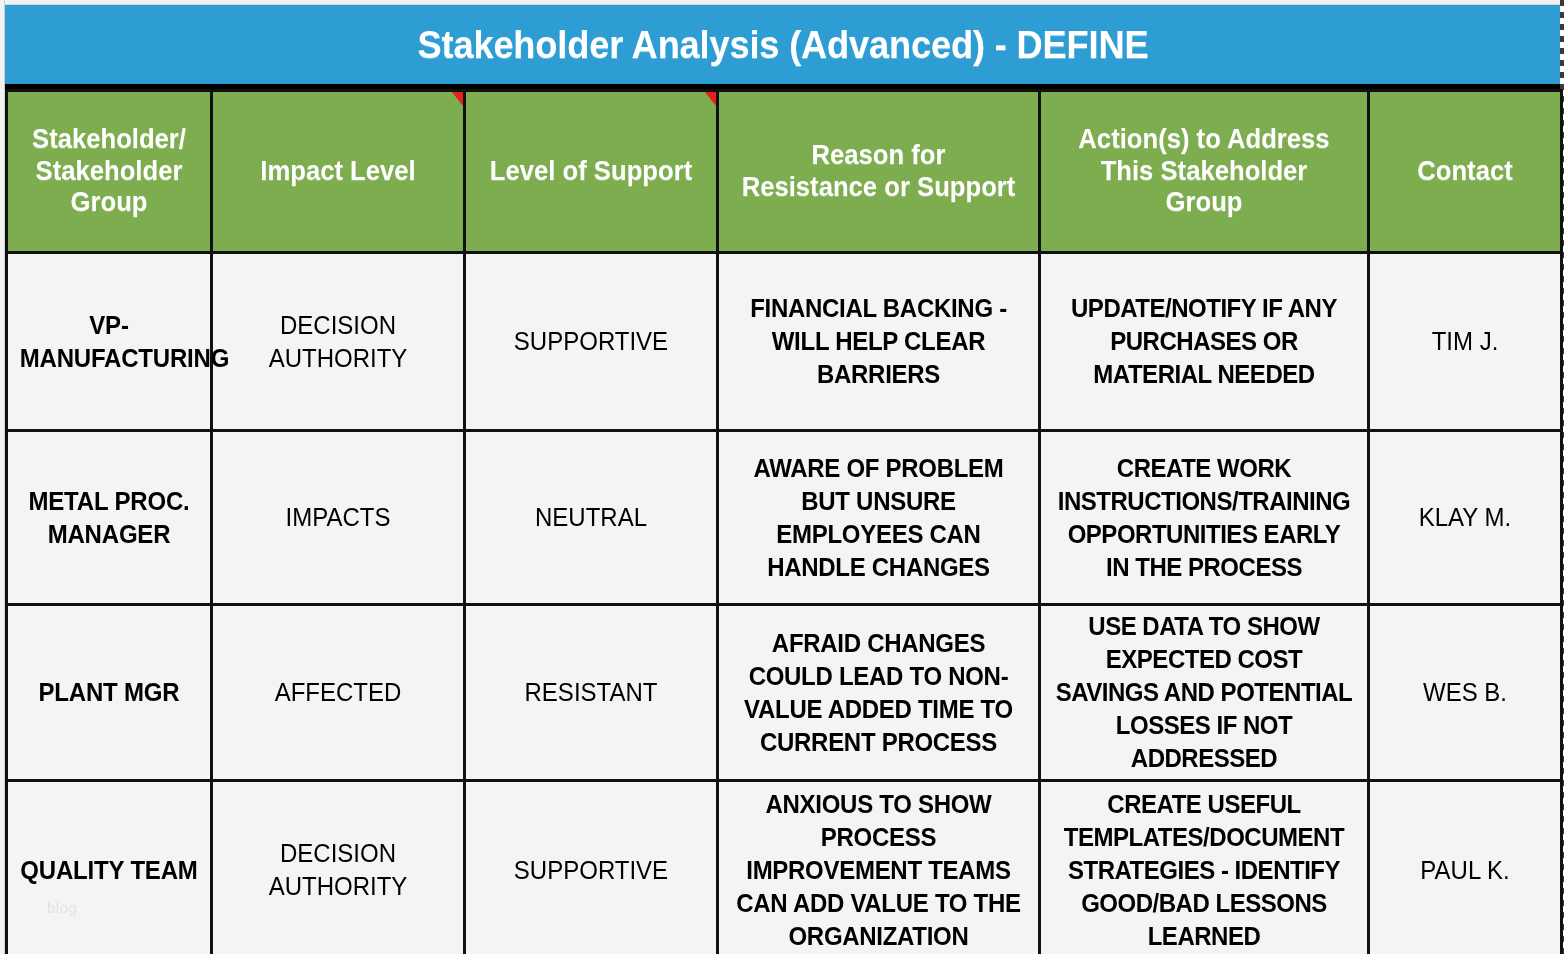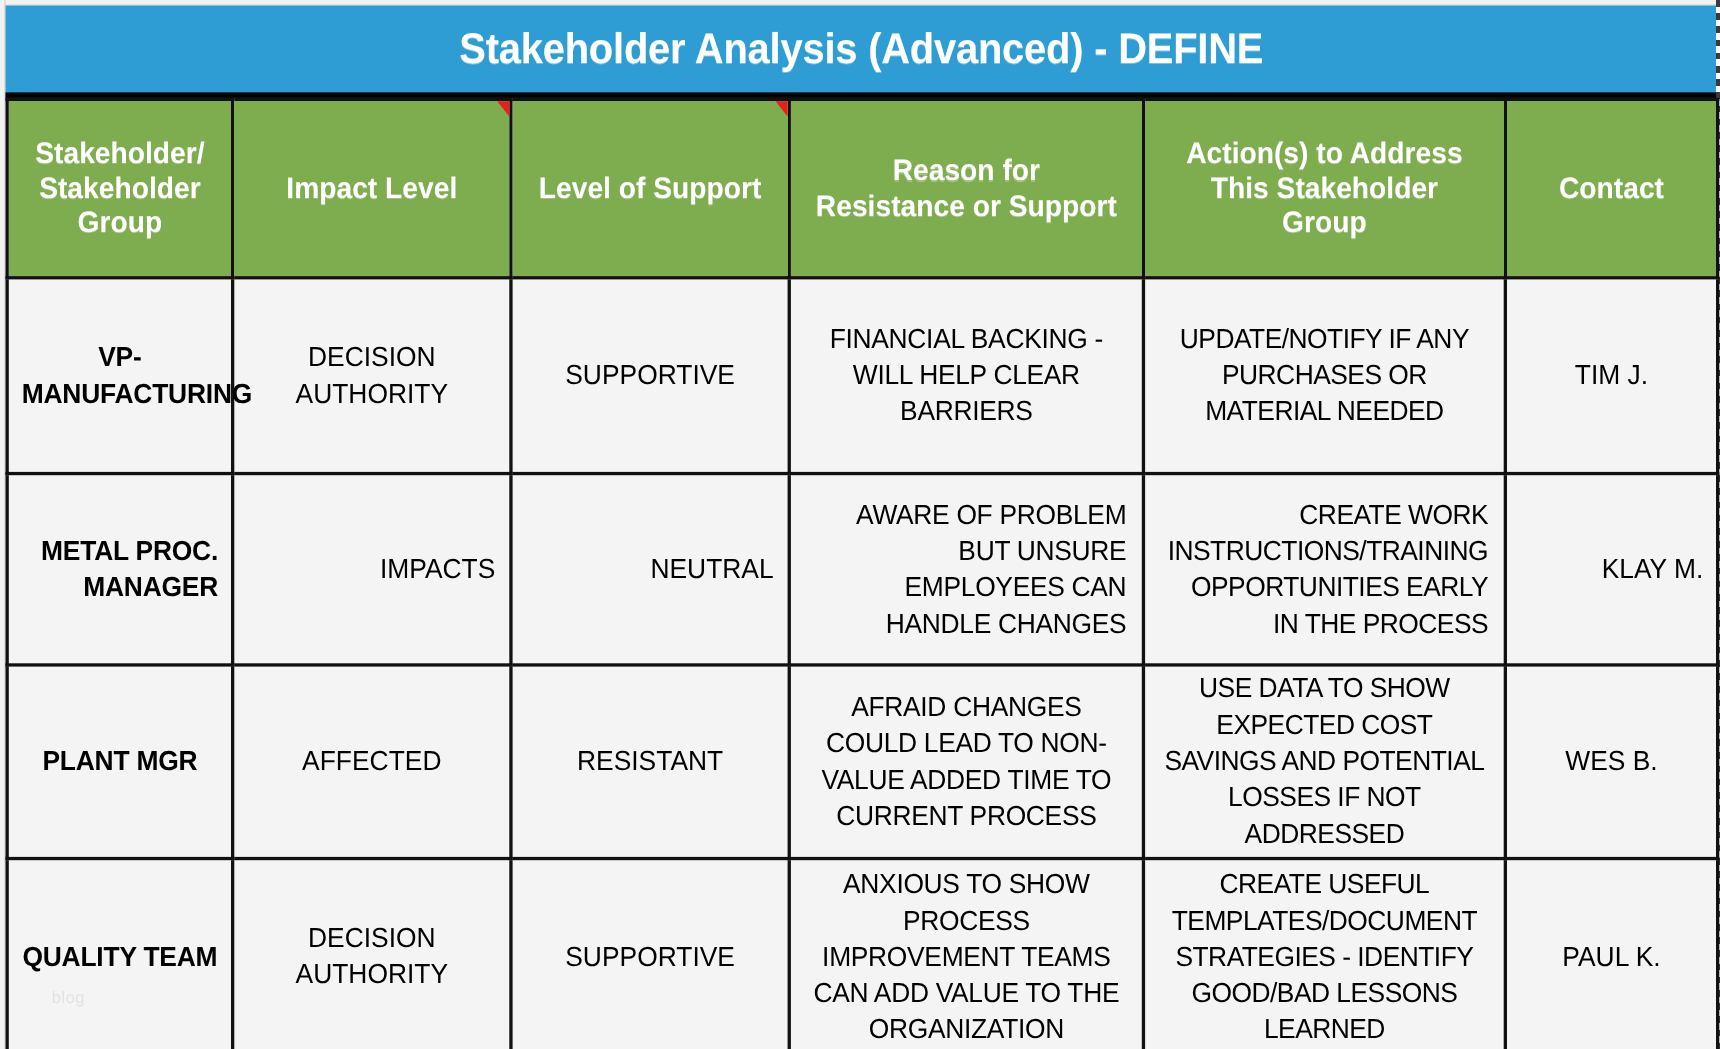--- a/index.html
+++ b/index.html
@@ -139,36 +139,36 @@
     font-size: 24px;
     letter-spacing: -0.2px;
   }
   td.c-impact,
   td.c-support,
   td.c-contact {
     font-weight: normal;
   }
   td.c-reason,
   td.c-action {
-    font-weight: normal;
+    font-weight: bold;
     letter-spacing: -0.3px;
   }
   td.c-action {
     letter-spacing: -0.5px;
     margin-top: 48px;
   }
 
   .cell-text {
     display: block;
     transform: scaleX(0.96);
   }
 
   
   tr.r1 td { height: 178px; }
-  tr.r2 td { height: 174px; text-align: right; }
+  tr.r2 td { height: 174px; }
   tr.r3 td { height: 174px; }
   tr.r4 td { height: 179px; }
 
   
   .watermark {
     position: absolute;
     left: 42px;
     bottom: 38px;
     font-size: 15px;
     color: #e2e2e2;

